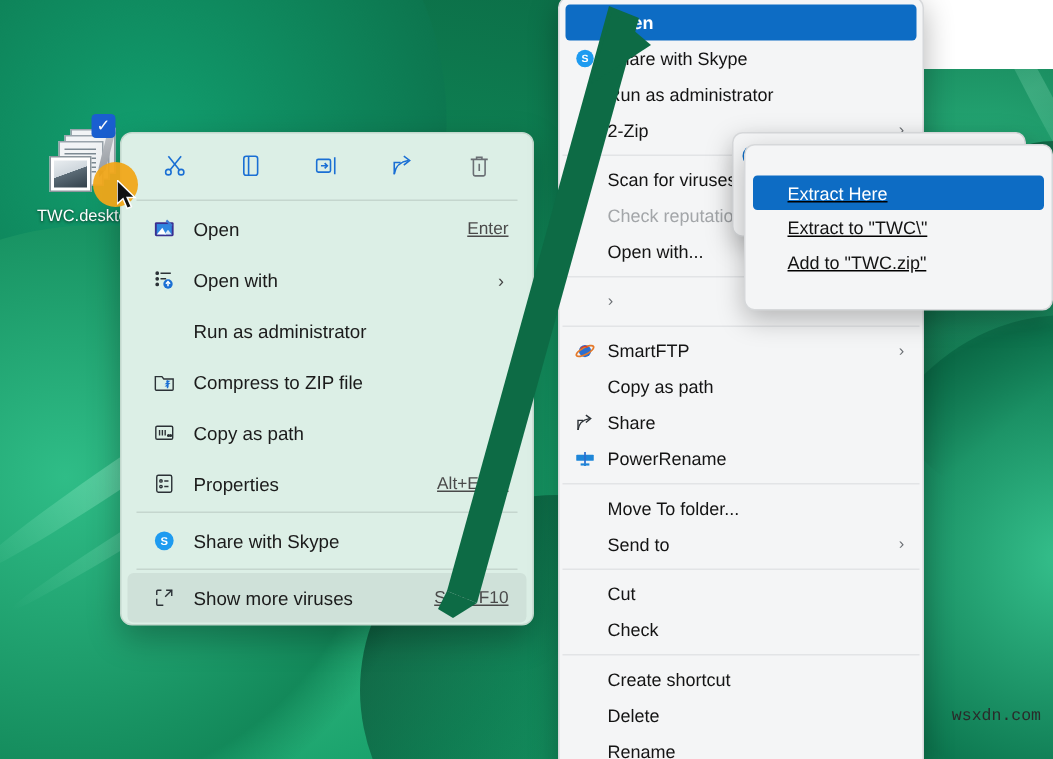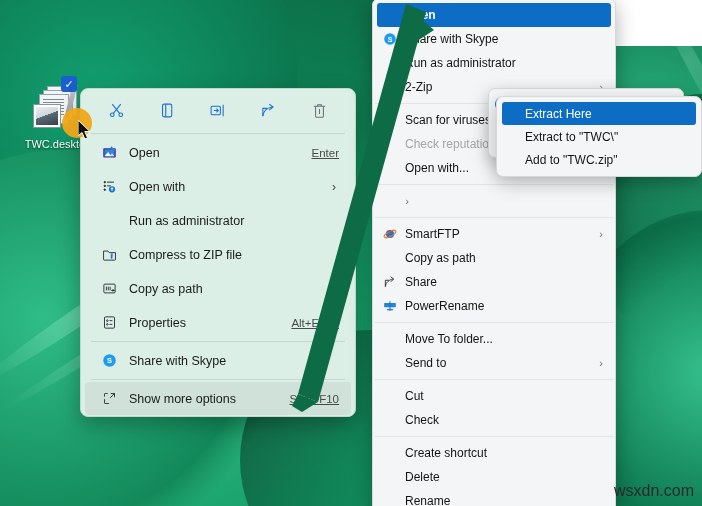--- a/index.html
+++ b/index.html
@@ -177,34 +177,35 @@
   #zip-submenu-back .stub {
     position:absolute; left:6px; top:8px; width:30px; height:14px;
     background:#0d6cc4; border-radius:7px;
   }
   #zip-submenu {
     position:absolute; left: 496px; top: 96px; width: 206px;
     background:#f4f5f6; border:1px solid #d6d8da;
     border-top-left-radius:7px; border-bottom-left-radius:7px;
     border-top-right-radius:7px; border-bottom-right-radius:7px;
     box-shadow:0 6px 18px rgba(0,0,0,.26);
-    padding: 5px 0;
+    padding: 20px 0;
     overflow:hidden;
+    text-decoration:underline;
   }
   .z-item { height:23px; display:flex; align-items:center; font-size:12px; color:#141414; padding-left:28px; }
   .z-item.selected { background:#0d6cc4; color:#ffffff; border-radius:3px; margin:0 5px; padding-left:23px; }
 
   
   #annot-arrow { position:absolute; left:198px; top:2px; width:240px; height:410px; pointer-events:none; }
 
   
   #watermark {
-    position:absolute; right:8px; bottom:6px;
-    color:#2a2a2a; font-size:16px;
-    font-family:Liberation Sans, sans-serif;
+    position:absolute; right:8px; bottom:22px;
+    color:#2a2a2a; font-size:11px;
+    font-family:Liberation Mono, monospace;
   }
 </style>
 </head>
 <body>
 
 <div id="screen">
 
   <div class="wall">
     <div class="blob b1"></div>
     <div class="blob b2"></div>
@@ -369,21 +370,21 @@
 
     <div class="m-item hl">
       <span class="m-ico">
         <svg width="15" height="15" viewBox="0 0 24 24" fill="none" stroke="#2b3136" stroke-width="1.5">
           <path d="M4 13 V19 a1 1 0 0 0 1 1 h6"></path>
           <path d="M4 9 V5 a1 1 0 0 1 1 -1 h4"></path>
           <polyline points="14,4 20,4 20,10"></polyline>
           <line x1="20" y1="4" x2="13" y2="11"></line>
         </svg>
       </span>
-      <span class="m-lbl">Show more options</span>
+      <span class="m-lbl">Show more viruses</span>
       <span class="m-acc">Shift+F10</span>
     </div>
   </div>
 
   <div id="classic-menu">
 
     <div class="c-item selected">
       <span class="c-ico"></span>
       <span class="c-lbl">Open</span>
     </div>

